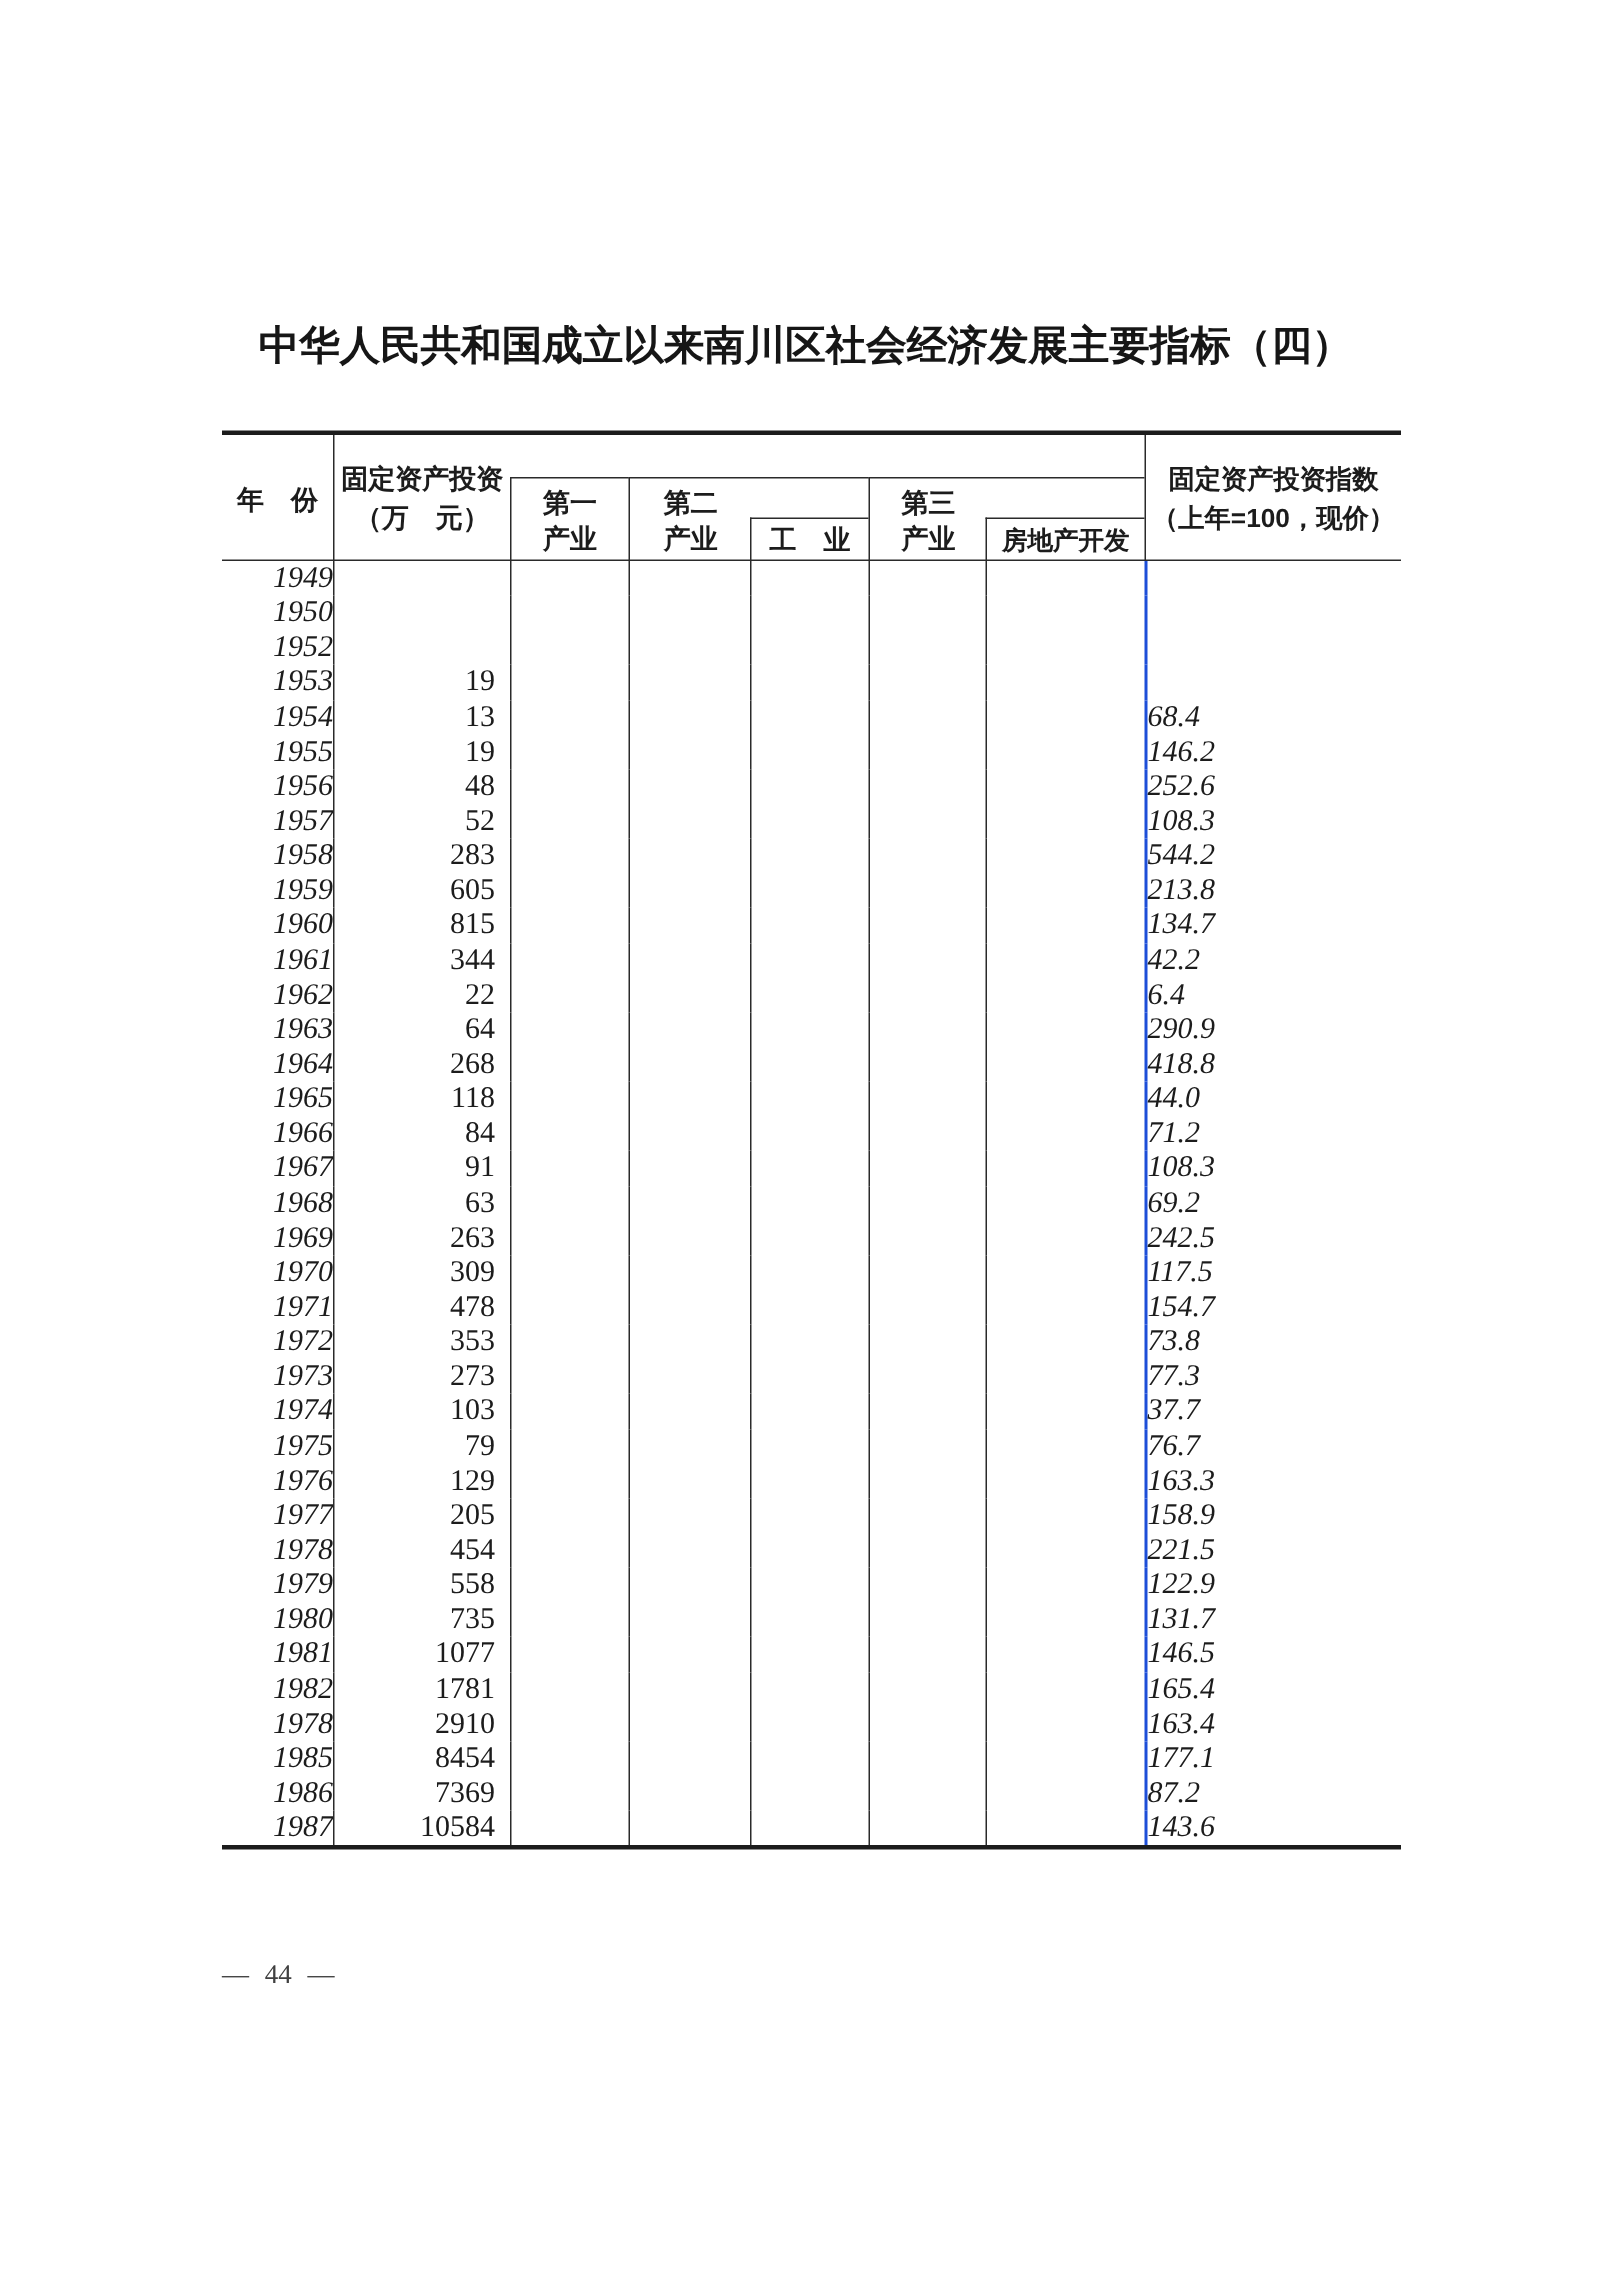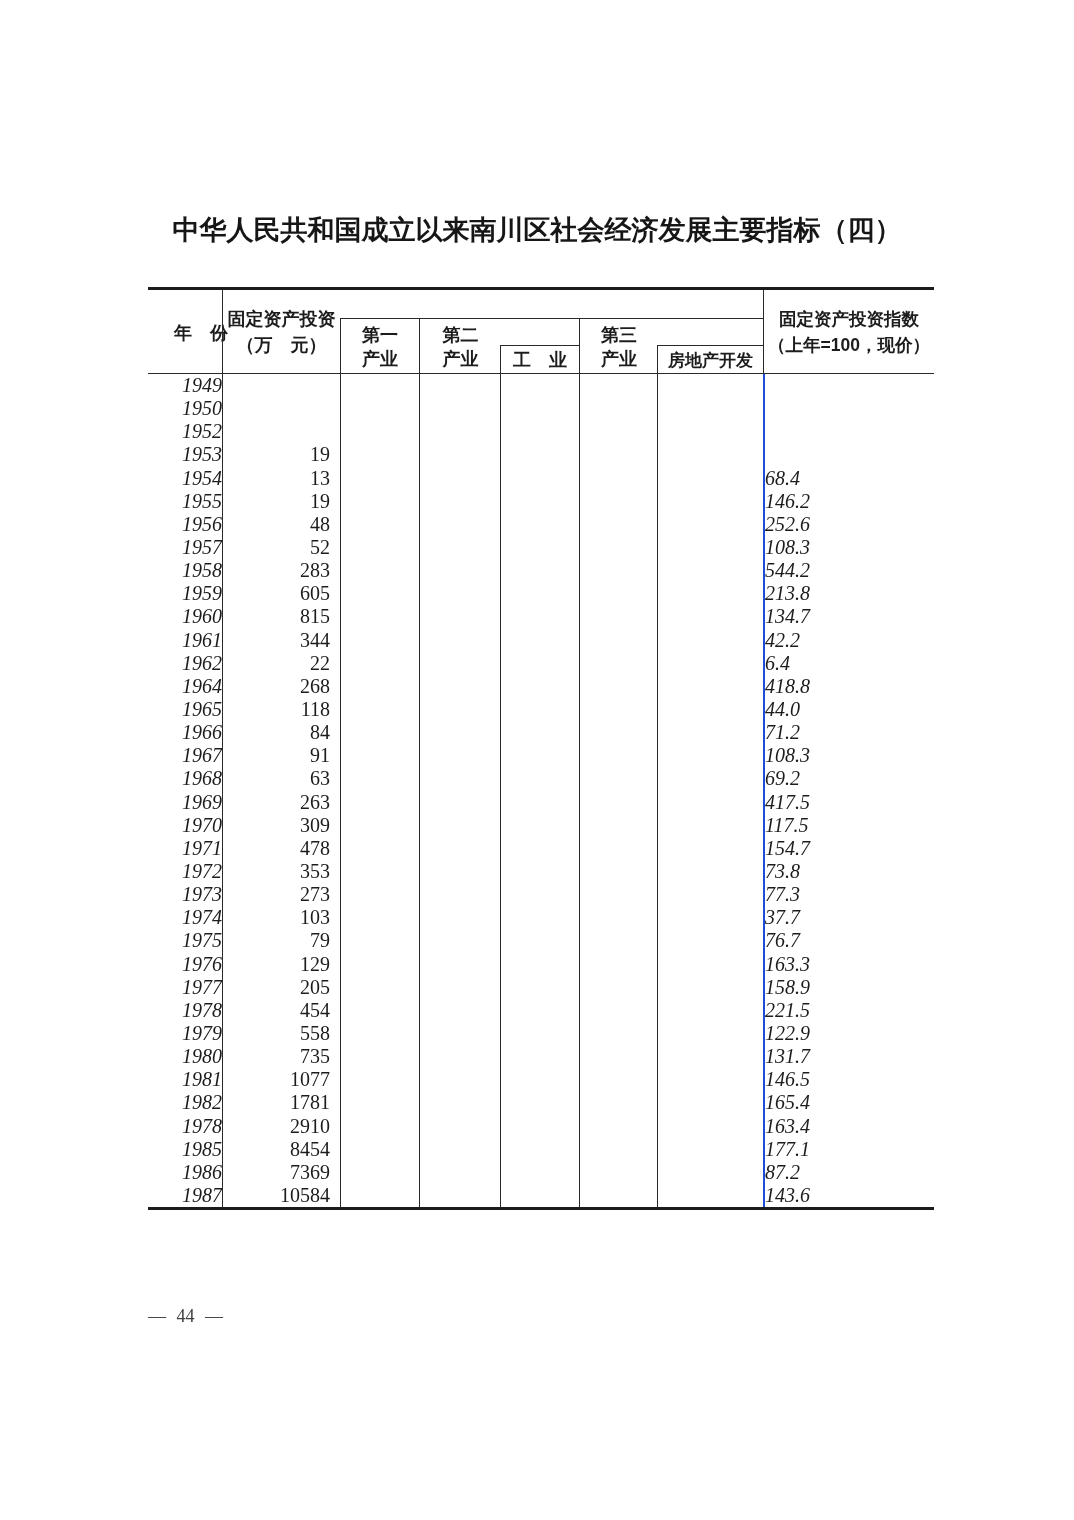--- a/index.html
+++ b/index.html
@@ -39,21 +39,21 @@
   .thead {
     position: relative;
     height: 84px;
     border-bottom: 1px solid #2a2a2a;
     font-family: "Liberation Sans", sans-serif;
     font-weight: 700;
     font-size: 18px;
     color: #1c1c1c;
   }
   .th-year {
-    position: absolute; left: 16px; top: 0; width: 74px; height: 86px;
+    position: absolute; left: 0; top: 0; width: 74px; height: 86px;
     display: flex; align-items: center; justify-content: center;
     white-space: nowrap;
   }
   .th-invest {
     position: absolute; left: 74px; top: 0; width: 118px; height: 84px;
     border-left: 1px solid #2a2a2a;
     display: flex; flex-direction: column; align-items: center; justify-content: center;
     line-height: 26px; white-space: nowrap;
   }
   .box-primary {
@@ -287,20 +287,30 @@
           <div class="tcell c-year">1962</div>
           <div class="tcell c-inv">22</div>
           <div class="tcell c-p1"></div>
           <div class="tcell c-p2"></div>
           <div class="tcell c-ind"></div>
           <div class="tcell c-p3"></div>
           <div class="tcell c-re"></div>
           <div class="tcell c-idx">6.4</div>
         </div>
         <div class="trow">
+          <div class="tcell c-year">1963</div>
+          <div class="tcell c-inv">64</div>
+          <div class="tcell c-p1"></div>
+          <div class="tcell c-p2"></div>
+          <div class="tcell c-ind"></div>
+          <div class="tcell c-p3"></div>
+          <div class="tcell c-re"></div>
+          <div class="tcell c-idx">290.9</div>
+        </div>
+        <div class="trow">
           <div class="tcell c-year">1964</div>
           <div class="tcell c-inv">268</div>
           <div class="tcell c-p1"></div>
           <div class="tcell c-p2"></div>
           <div class="tcell c-ind"></div>
           <div class="tcell c-p3"></div>
           <div class="tcell c-re"></div>
           <div class="tcell c-idx">418.8</div>
         </div>
         <div class="trow">
@@ -344,21 +354,21 @@
           <div class="tcell c-idx">69.2</div>
         </div>
         <div class="trow">
           <div class="tcell c-year">1969</div>
           <div class="tcell c-inv">263</div>
           <div class="tcell c-p1"></div>
           <div class="tcell c-p2"></div>
           <div class="tcell c-ind"></div>
           <div class="tcell c-p3"></div>
           <div class="tcell c-re"></div>
-          <div class="tcell c-idx">417.5</div>
+          <div class="tcell c-idx">242.5</div>
         </div>
         <div class="trow">
           <div class="tcell c-year">1970</div>
           <div class="tcell c-inv">309</div>
           <div class="tcell c-p1"></div>
           <div class="tcell c-p2"></div>
           <div class="tcell c-ind"></div>
           <div class="tcell c-p3"></div>
           <div class="tcell c-re"></div>
           <div class="tcell c-idx">117.5</div>

